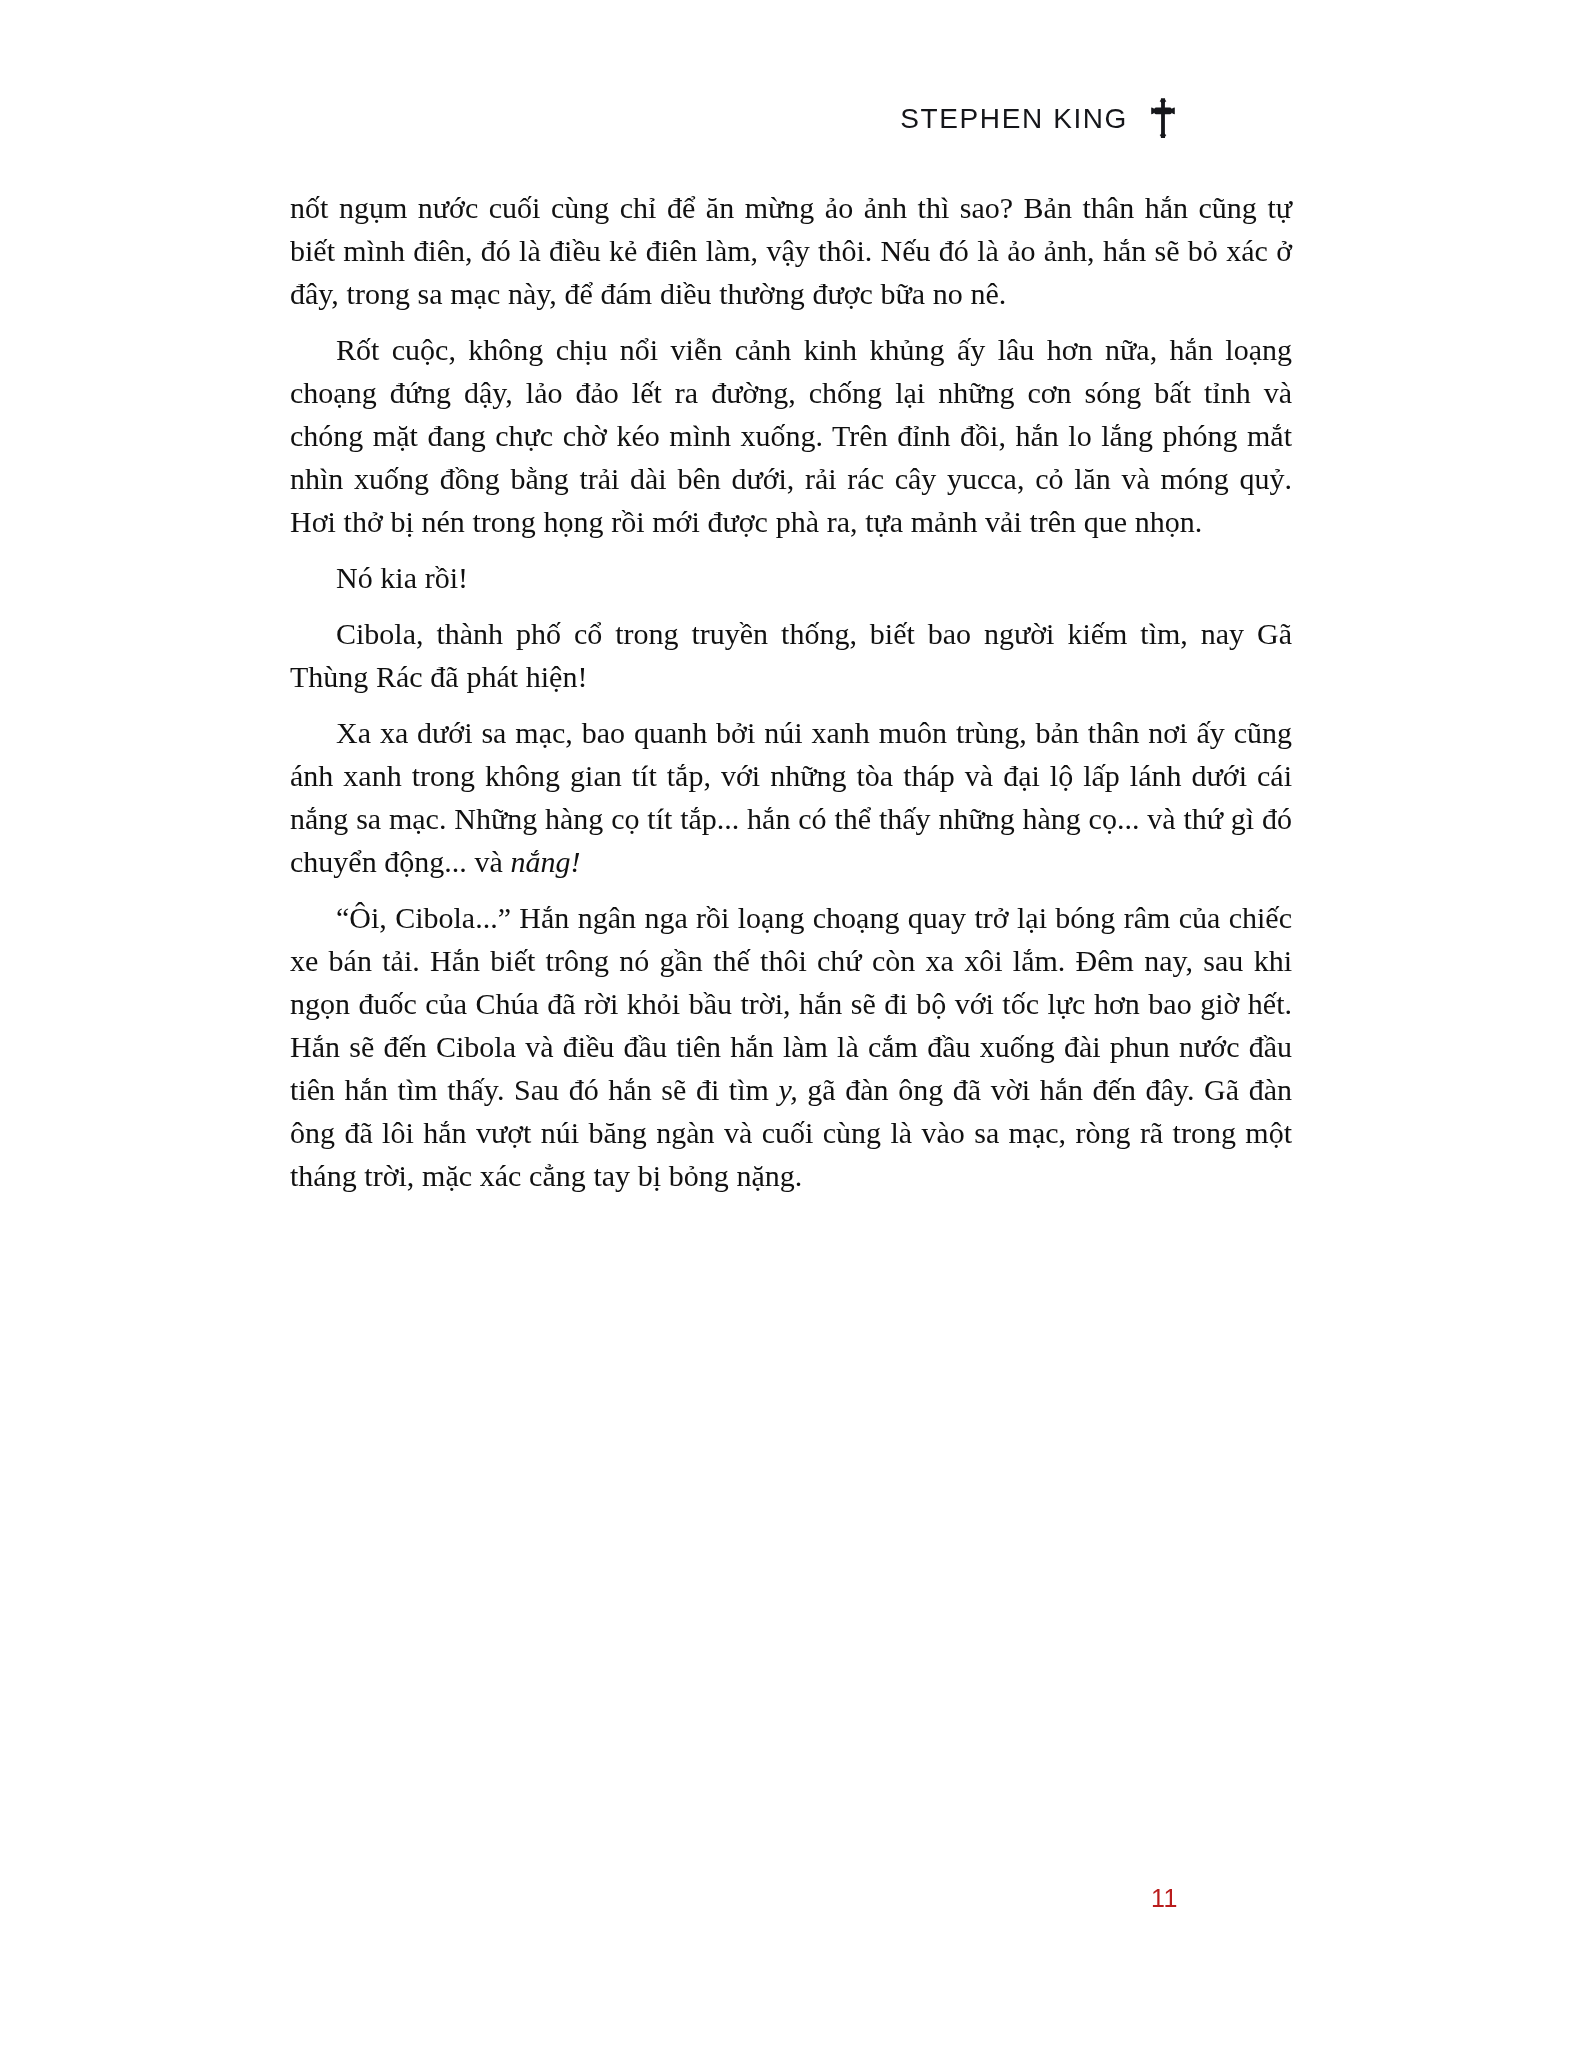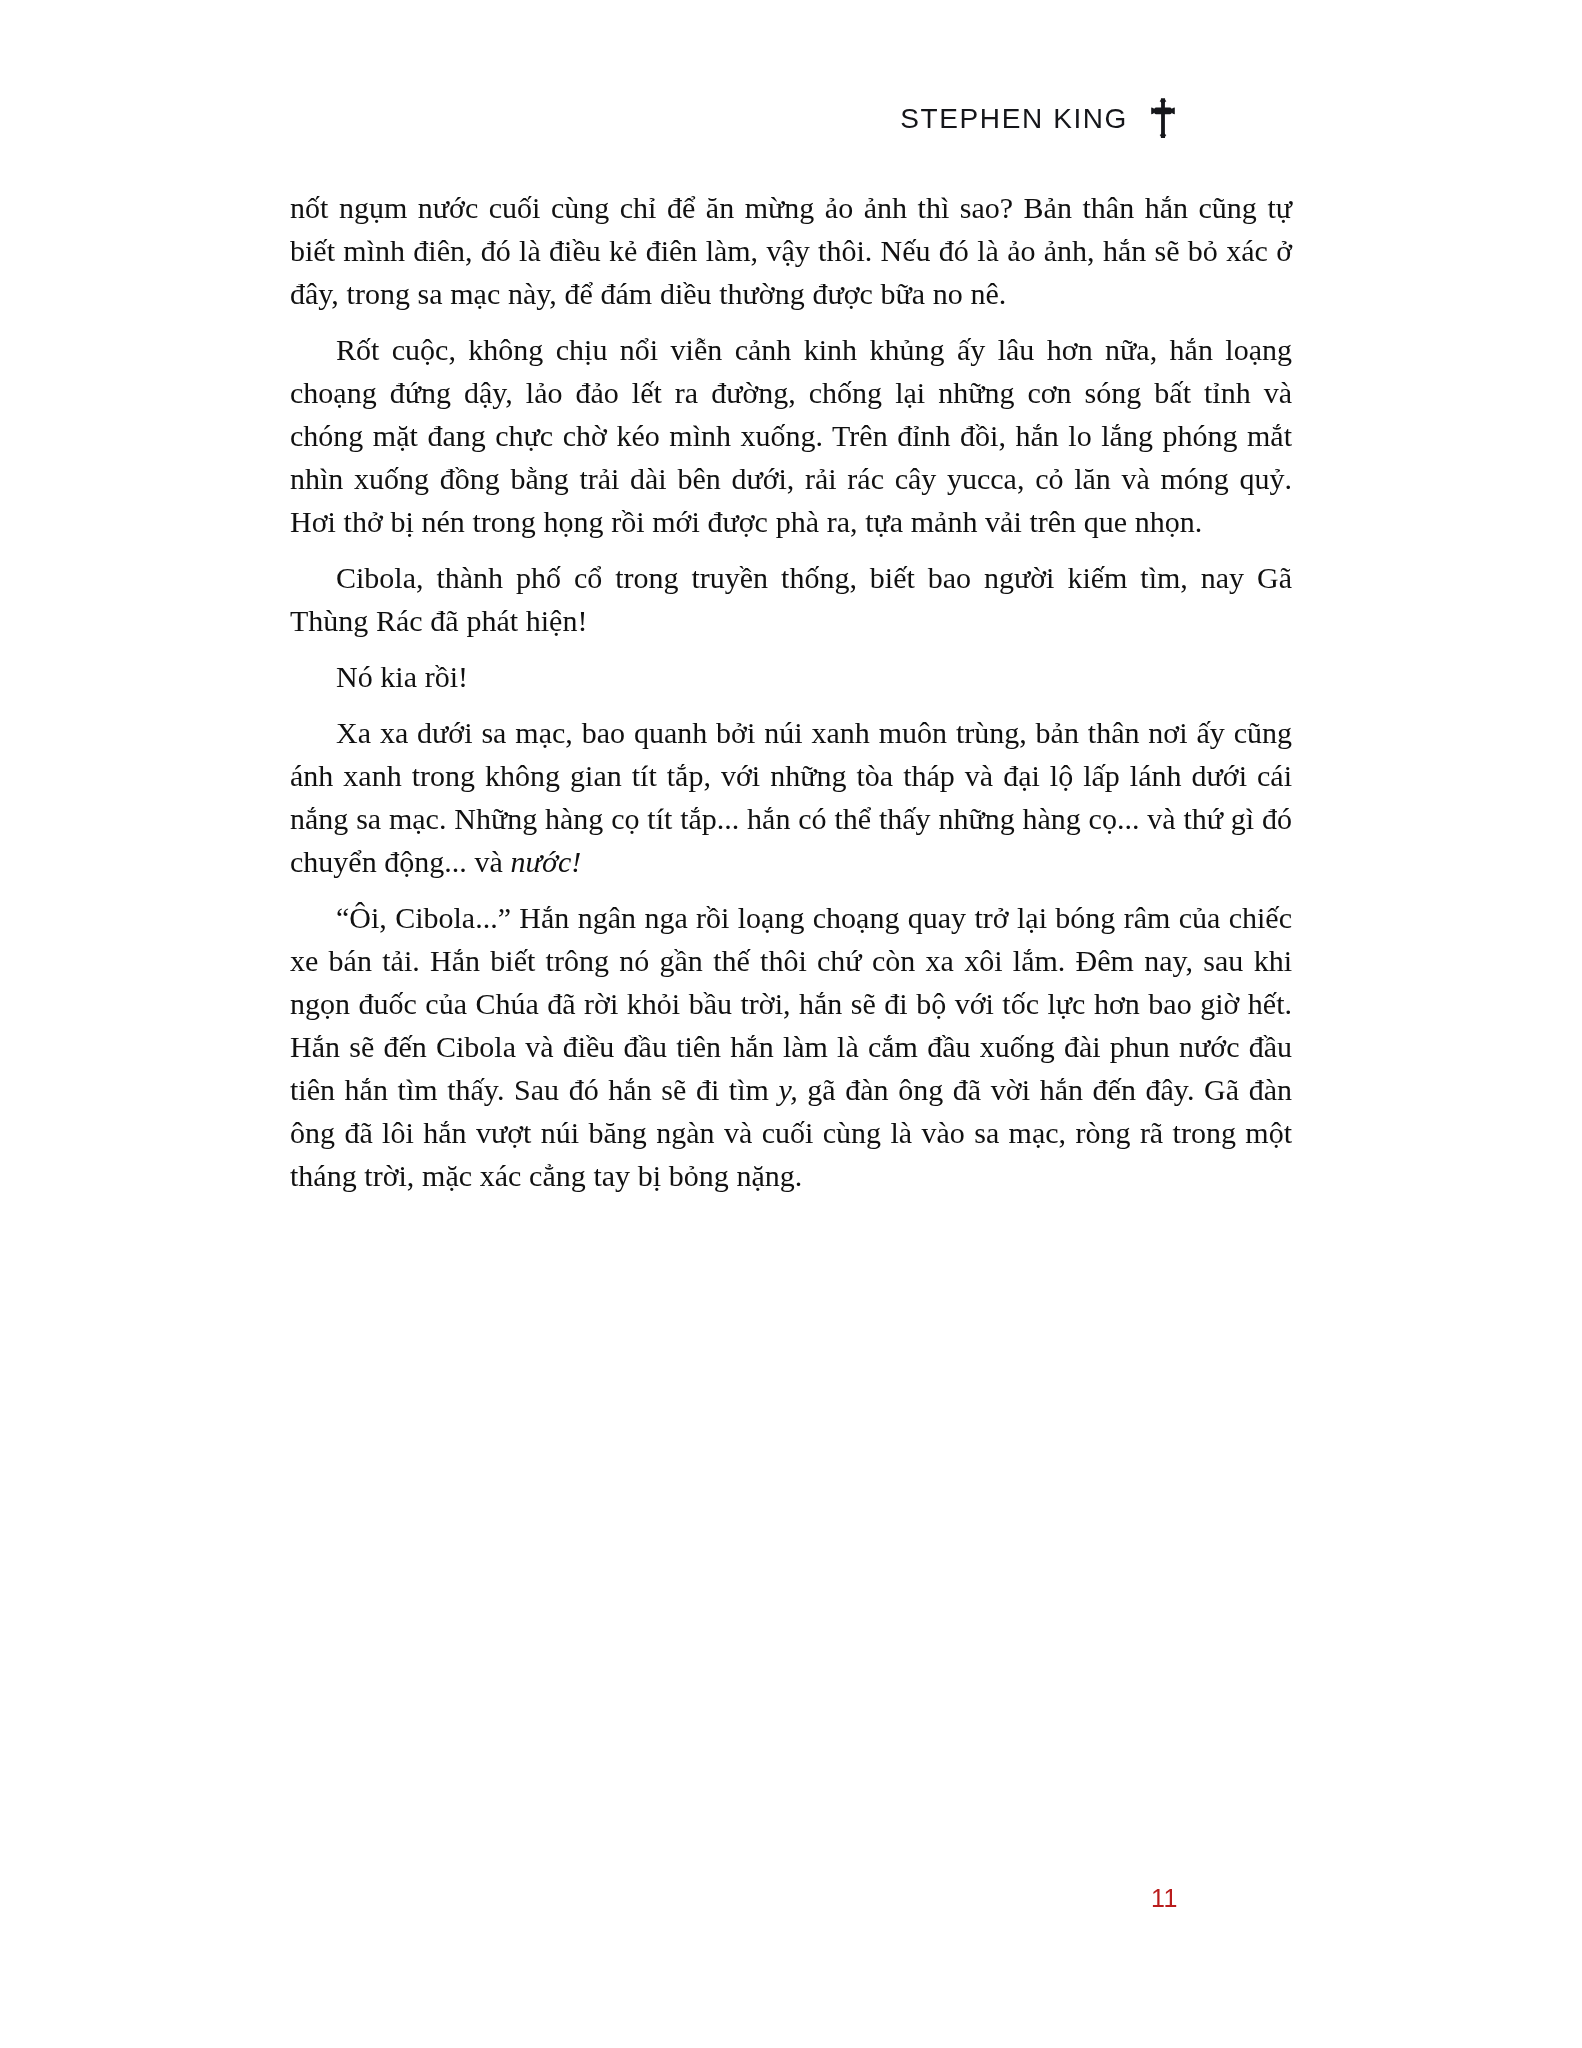--- a/index.html
+++ b/index.html
@@ -129,21 +129,21 @@
           C17.0 4.9 17.6 4.4 18.4 4.2
           C17.8 3.6 17.0 3.0 17.0 1.2
           Z"></path>
       </svg>
     </span>
   </div>
 
   <div class="textblock">
       <p class="para"><span>nốt ngụm nước cuối cùng chỉ để ăn mừng ảo ảnh thì sao? Bản thân hắn cũng tự biết mình điên, đó là điều kẻ điên làm, vậy thôi. Nếu đó là ảo ảnh, hắn sẽ bỏ xác ở đây, trong sa mạc này, để đám diều thường được bữa no nê.</span></p>
       <p class="para indent"><span>Rốt cuộc, không chịu nổi viễn cảnh kinh khủng ấy lâu hơn nữa, hắn loạng choạng đứng dậy, lảo đảo lết ra đường, chống lại những cơn sóng bất tỉnh và chóng mặt đang chực chờ kéo mình xuống. Trên đỉnh đồi, hắn lo lắng phóng mắt nhìn xuống đồng bằng trải dài bên dưới, rải rác cây yucca, cỏ lăn và móng quỷ. Hơi thở bị nén trong họng rồi mới được phà ra, tựa mảnh vải trên que nhọn.</span></p>
+      <p class="para indent"><span>Nó kia rồi!</span></p>
       <p class="para indent"><span>Cibola, thành phố cổ trong truyền thống, biết bao người kiếm tìm, nay Gã Thùng Rác đã phát hiện!</span></p>
-      <p class="para indent"><span>Nó kia rồi!</span></p>
-      <p class="para indent"><span>Xa xa dưới sa mạc, bao quanh bởi núi xanh muôn trùng, bản thân nơi ấy cũng ánh xanh trong không gian tít tắp, với những tòa tháp và đại lộ lấp lánh dưới cái nắng sa mạc. Những hàng cọ tít tắp... hắn có thể thấy những hàng cọ... và thứ gì đó chuyển động... và </span><em>nước!</em></p>
+      <p class="para indent"><span>Xa xa dưới sa mạc, bao quanh bởi núi xanh muôn trùng, bản thân nơi ấy cũng ánh xanh trong không gian tít tắp, với những tòa tháp và đại lộ lấp lánh dưới cái nắng sa mạc. Những hàng cọ tít tắp... hắn có thể thấy những hàng cọ... và thứ gì đó chuyển động... và </span><em>nắng!</em></p>
       <p class="para indent"><span>“Ôi, Cibola...” Hắn ngân nga rồi loạng choạng quay trở lại bóng râm của chiếc xe bán tải. Hắn biết trông nó gần thế thôi chứ còn xa xôi lắm. Đêm nay, sau khi ngọn đuốc của Chúa đã rời khỏi bầu trời, hắn sẽ đi bộ với tốc lực hơn bao giờ hết. Hắn sẽ đến Cibola và điều đầu tiên hắn làm là cắm đầu xuống đài phun nước đầu tiên hắn tìm thấy. Sau đó hắn sẽ đi tìm </span><em>y,</em><span> gã đàn ông đã vời hắn đến đây. Gã đàn ông đã lôi hắn vượt núi băng ngàn và cuối cùng là vào sa mạc, ròng rã trong một tháng trời, mặc xác cẳng tay bị bỏng nặng.</span></p>
     </div>
 
   <div class="folio">11</div>
 
 </div>
 
 </body></html>

